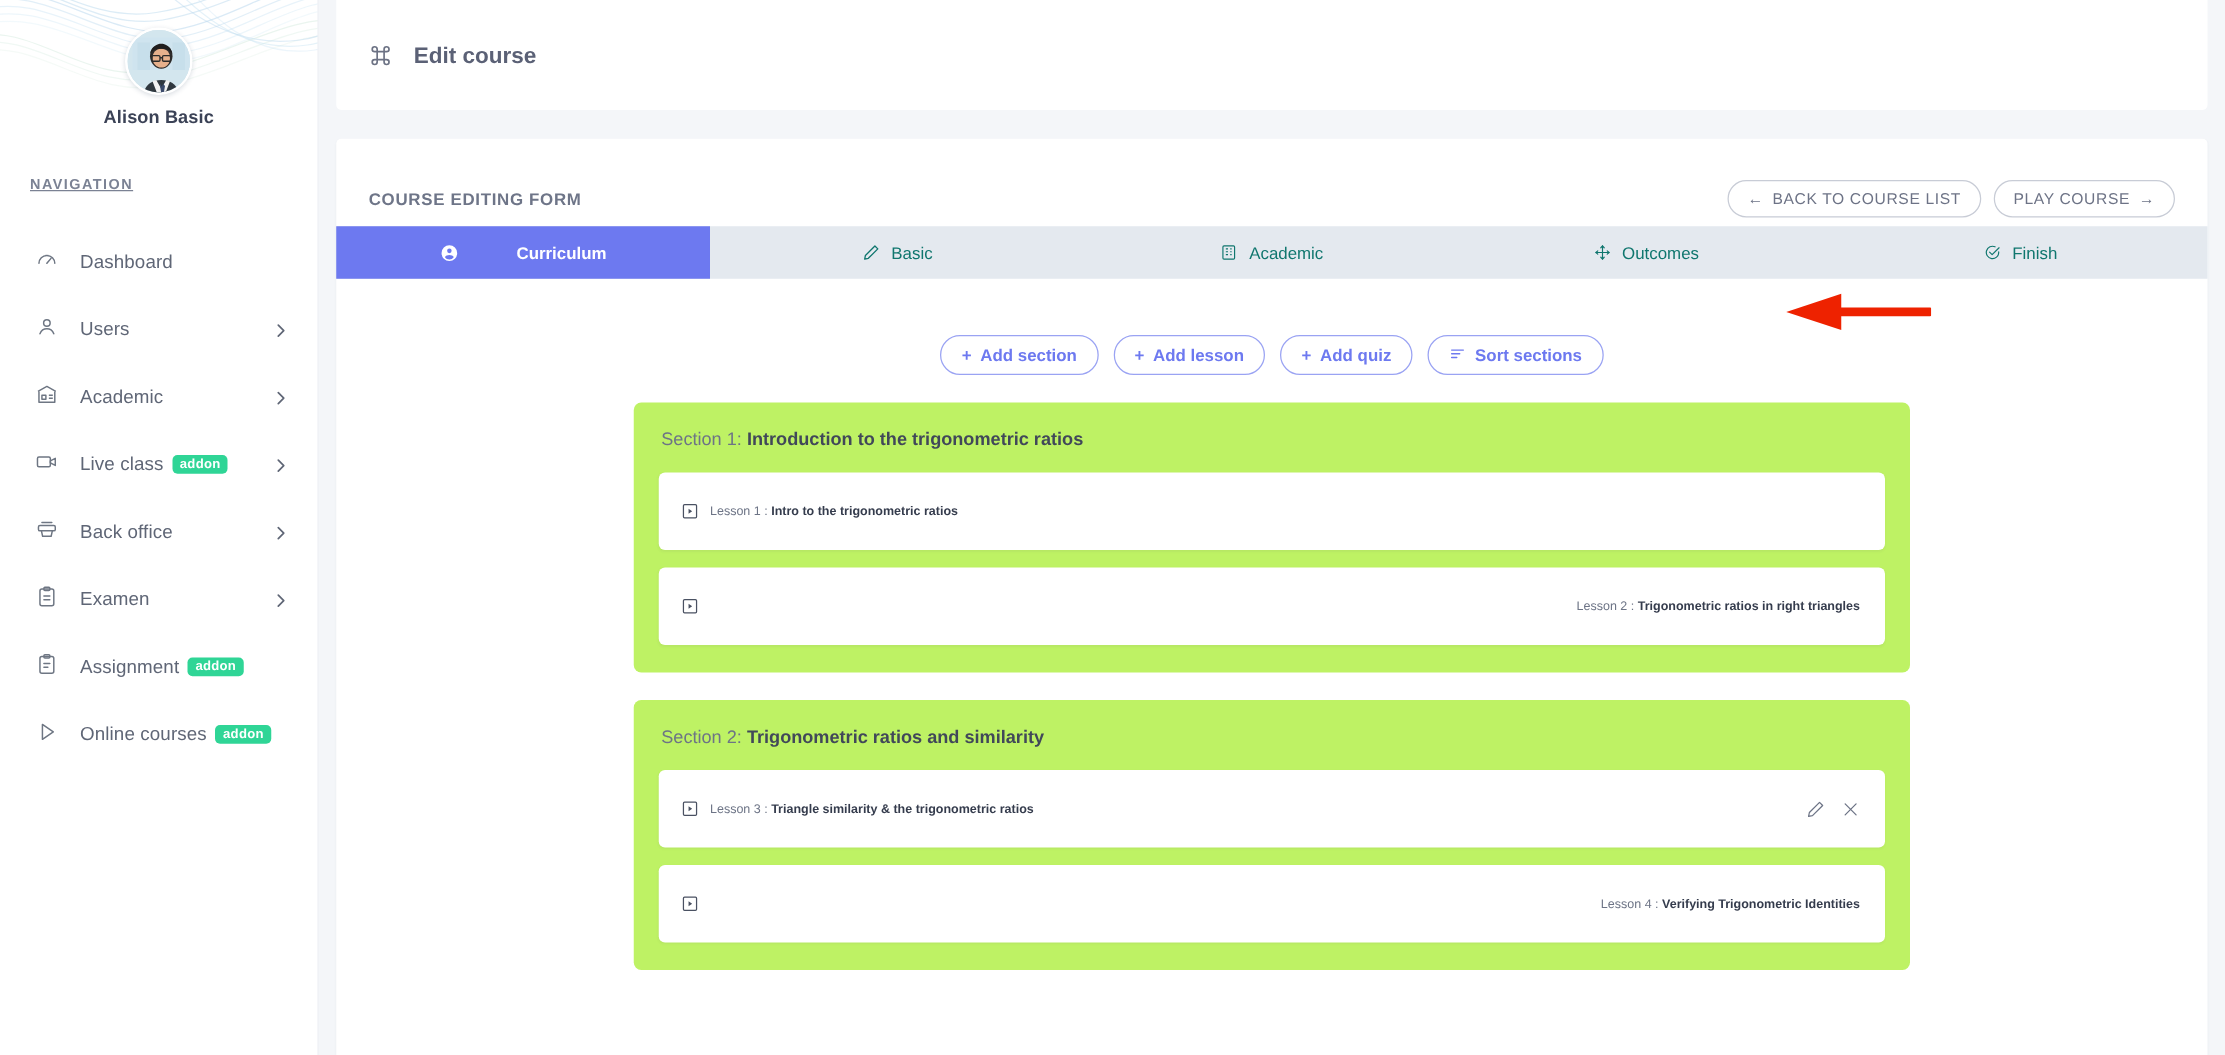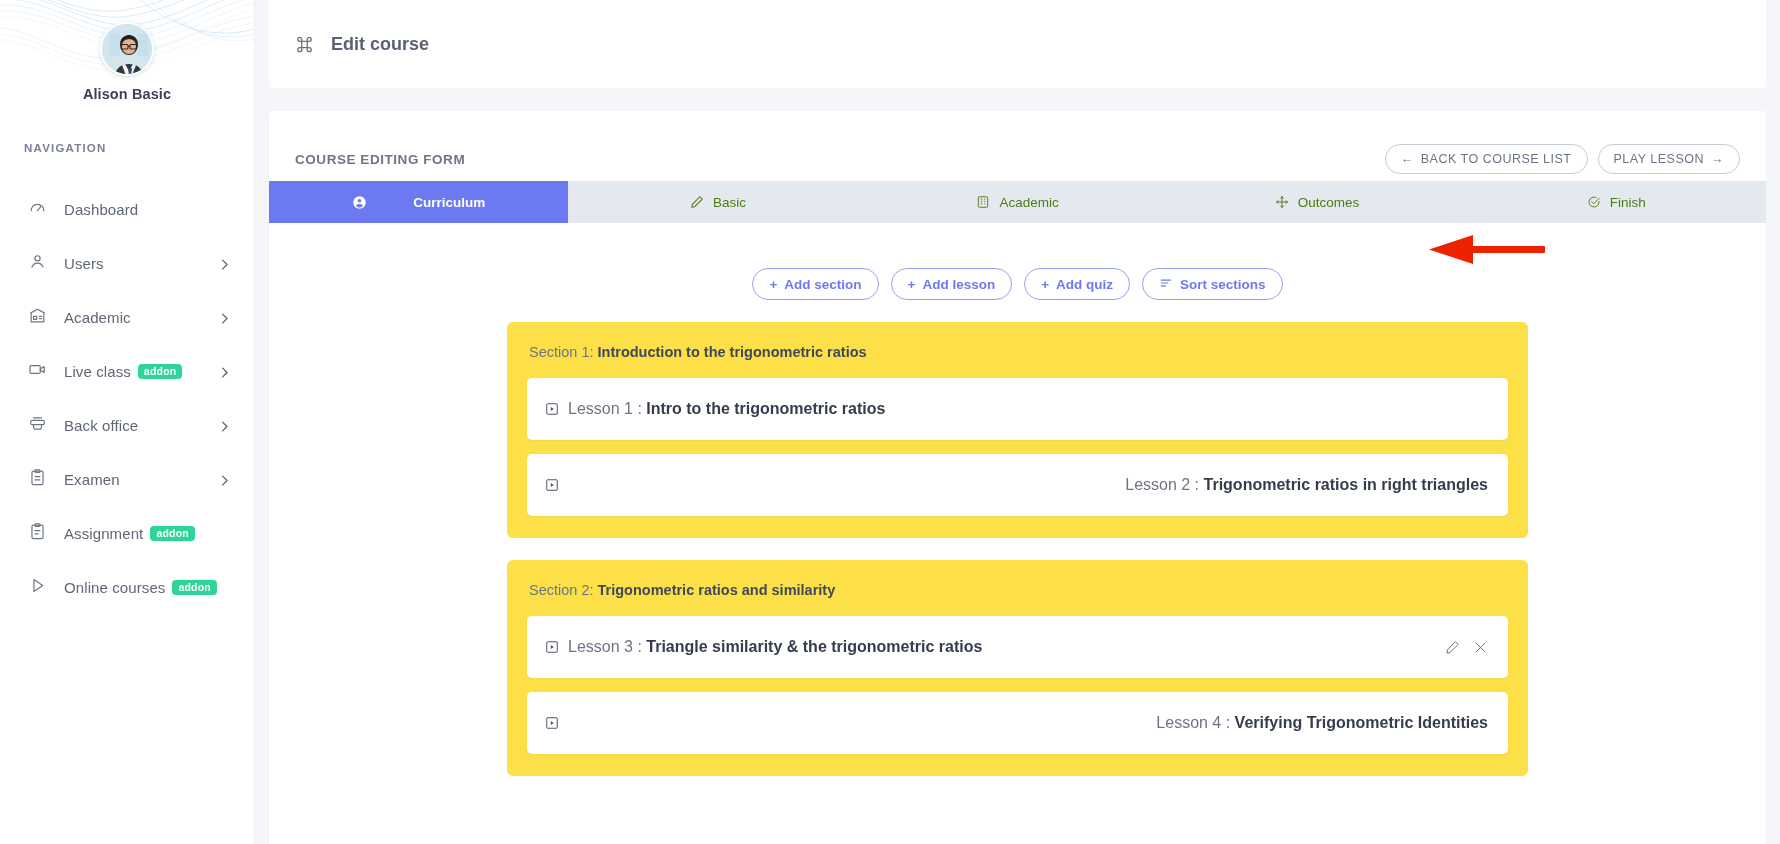--- a/index.html
+++ b/index.html
@@ -35,20 +35,21 @@
   .avatar svg { display: block; }
   .profile-name {
     margin-top: 10px;
     font-size: 14.5px; font-weight: 700; color: #3b4256;
     letter-spacing: .1px;
   }
   .nav-title {
     margin: 40px 0 10px 24px;
     font-size: 11.5px; font-weight: 700; letter-spacing: 1.2px;
     color: #7b8294;
+    text-decoration: underline;
   }
   .nav-list { list-style: none; }
   .nav-item {
     display: flex; align-items: flex-end;
     height: 54px; padding: 0 22px 0 26px;
     cursor: pointer;
     color: #6b7280;
   }
   .nav-ico {
     width: 22px; min-width: 22px; height: 22px;
@@ -119,21 +120,21 @@
     cursor: pointer;
     font-family: "Liberation Sans", sans-serif;
     white-space: nowrap;
   }
 
   .tabs { display: flex; width: 100%; background: #e4e9ef; }
   .tab {
     flex: 1 1 0; height: 42px;
     display: flex; align-items: center; justify-content: center;
     gap: 9px;
-    font-size: 13.5px; color: #4d7c0f;
+    font-size: 13.5px; color: #0f766e;
     cursor: pointer; white-space: nowrap;
   }
   .tab .t-ico { display: flex; align-items: center; }
   .tab.active { background: #6d79f0; color: #ffffff; font-weight: 600; gap: 46px; }
   .tab.active .t-ico { color: #ffffff; }
 
   .toolbar {
     display: flex; justify-content: center; align-items: center;
     gap: 12px;
     padding: 45px 0 0 0;
@@ -152,21 +153,21 @@
     white-space: nowrap;
   }
   .arrow-annot {
     position: absolute;
     left: 1158px; top: 10px;
     pointer-events: none;
   }
 
   .sections { padding: 22px 238px 0 238px; }
   .section-card {
-    background: #fde047;
+    background: #bef264;
     border-radius: 6px;
     padding: 22px 20px 22px 20px;
     margin-bottom: 22px;
   }
   .section-title {
     font-size: 14.5px; color: #6d7486;
     padding: 0 2px 0 2px;
     margin-bottom: 18px;
   }
   .section-title b { color: #414859; font-weight: 700; }
@@ -175,21 +176,21 @@
     border-radius: 5px;
     height: 62px;
     display: flex; align-items: center;
     padding: 0 20px 0 18px;
     margin-bottom: 14px;
     box-shadow: 0 1px 2px rgba(60,70,100,.06);
     cursor: pointer;
   }
   .lesson:last-child { margin-bottom: 0; justify-content: space-between; }
   .lesson-ico { color: #4a5162; display: flex; align-items: center; margin-right: 9px; }
-  .lesson-text { font-size: 16px; color: #6d7486; }
+  .lesson-text { font-size: 10px; color: #6d7486; }
   .lesson-text b { color: #353c4d; font-weight: 700; }
   .lesson-actions { margin-left: auto; display: flex; align-items: center; gap: 13px; }
   .act-ico { color: #6d7486; display: flex; align-items: center; cursor: pointer; }
 </style>
 </head>
 <body>
 
 <div class="app">
 
   <aside class="sidebar">
@@ -369,21 +370,21 @@
     <section class="card">
 
       <div class="card-head">
         <div class="card-head-title">COURSE EDITING FORM</div>
         <div class="card-head-actions">
           <button class="ghost-btn">
             <span>←</span>
             <span>BACK TO COURSE LIST</span>
           </button>
           <button class="ghost-btn">
-            <span>PLAY LESSON</span>
+            <span>PLAY COURSE</span>
             <span>→</span>
           </button>
         </div>
       </div>
 
       <nav class="tabs">
         <div class="tab active">
           <span class="t-ico">
             <svg width="15" height="15" viewBox="0 0 24 24" fill="currentColor">
                 <path d="M12 2a10 10 0 1 0 0 20 10 10 0 0 0 0-20zm0 4.2a2.9 2.9 0 1 1 0 5.8 2.9 2.9 0 0 1 0-5.8zm0 13.9c-2.3 0-4.4-1.1-5.6-2.9.1-1.9 3.7-2.9 5.6-2.9s5.5 1 5.6 2.9a6.7 6.7 0 0 1-5.6 2.9z"></path>

